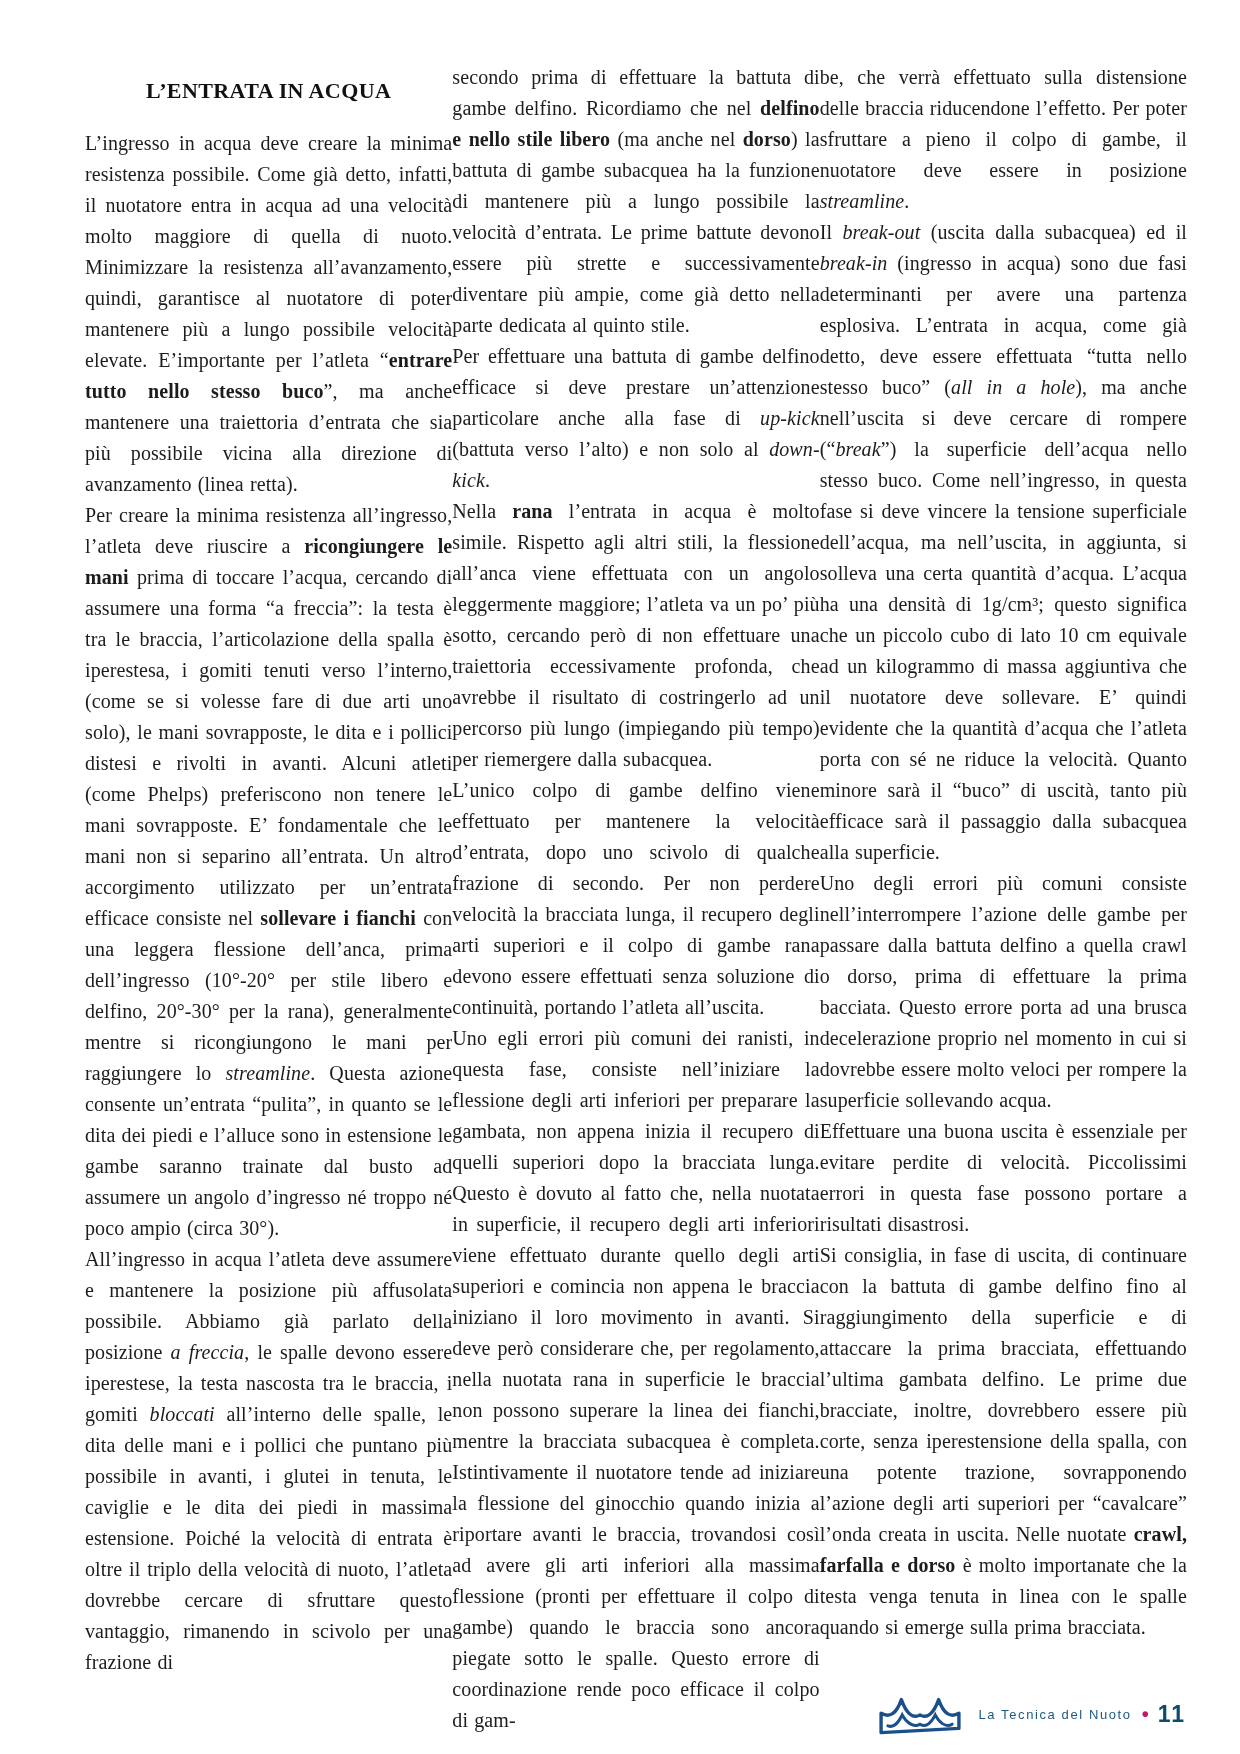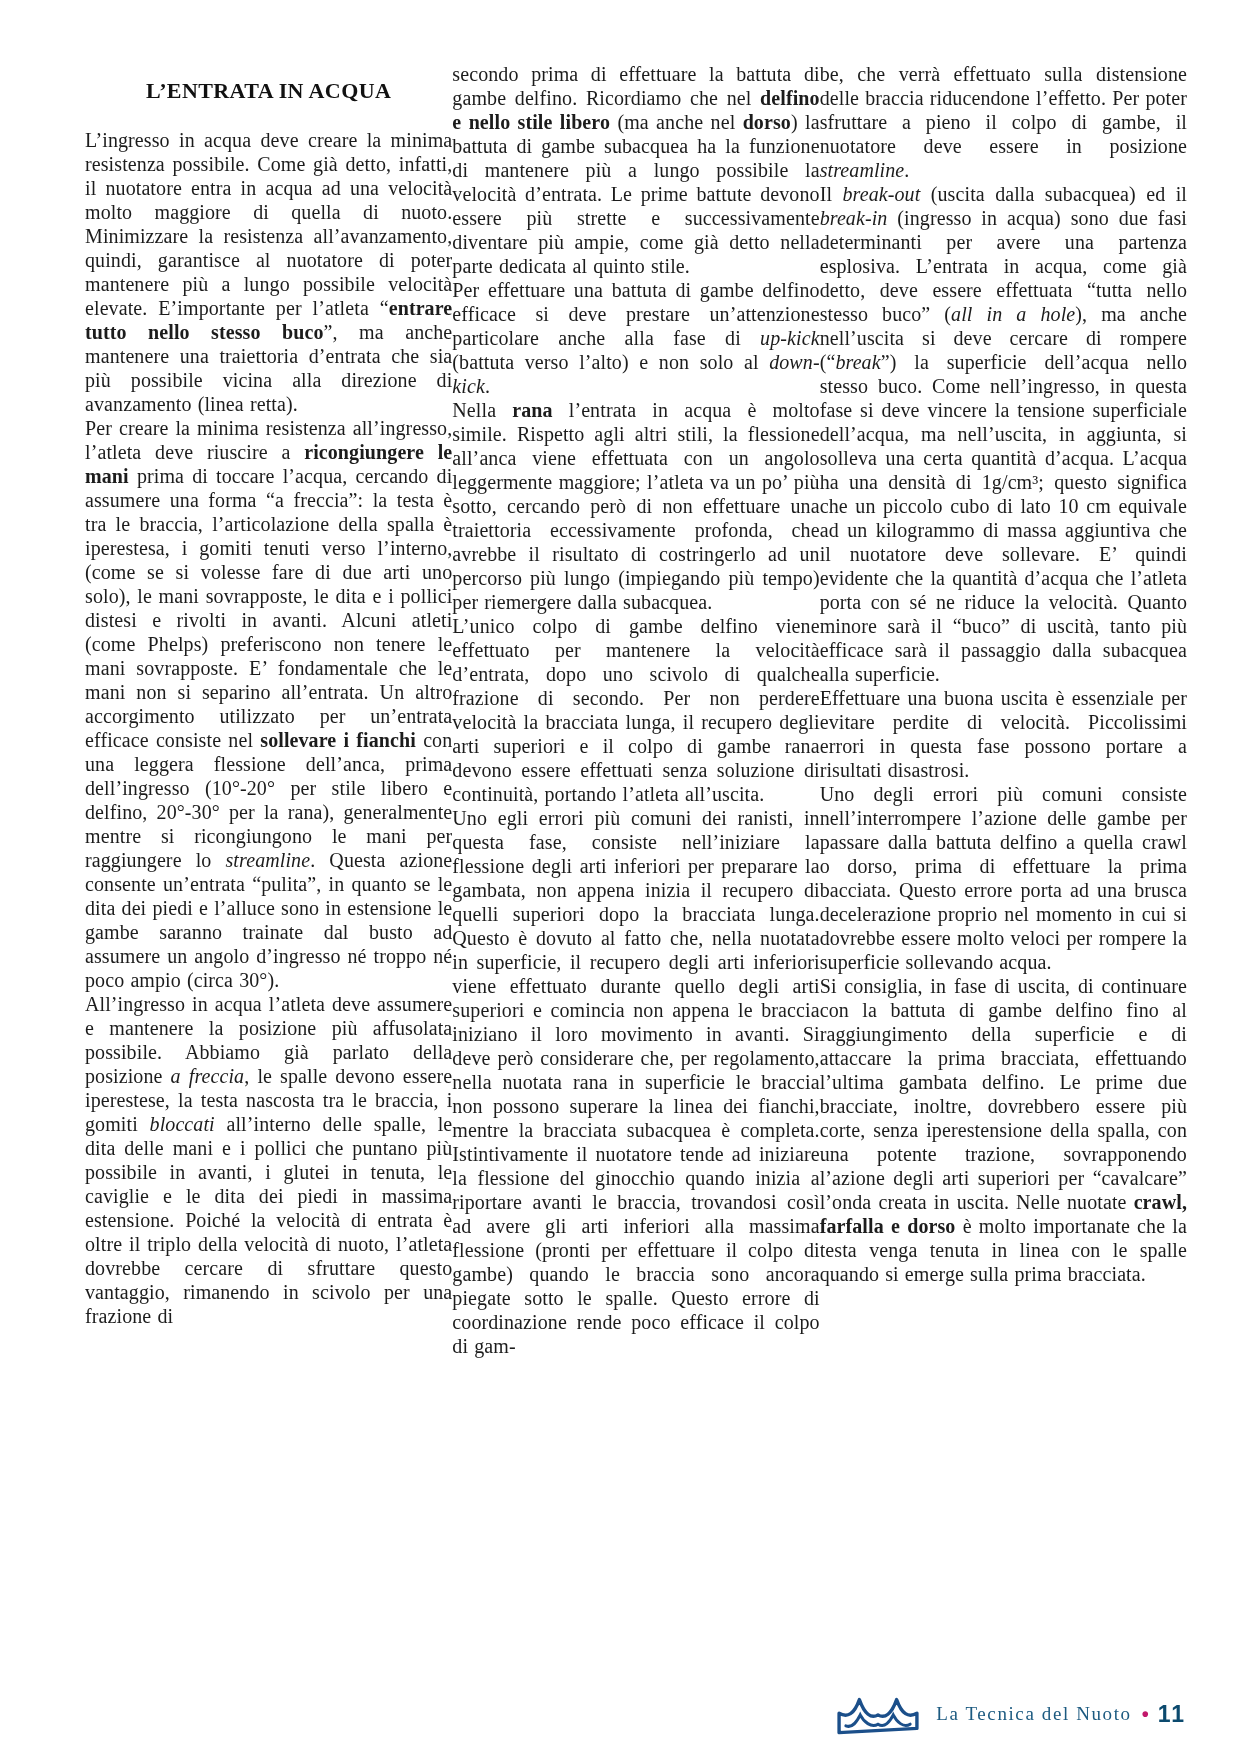--- a/index.html
+++ b/index.html
@@ -19,21 +19,21 @@
     display: flex;
   }
   .col {
     flex: 1;
     min-width: 0;
   }
   .body-paragraph {
     margin: 0;
     font-family: "Liberation Serif", "DejaVu Serif", serif;
     font-size: 20px;
-    line-height: 24px;
+    line-height: 31px;
     color: #1c1c1c;
     text-align: justify;
     letter-spacing: 0.1px;
     word-spacing: 1px;
     hyphens: auto;
     -webkit-hyphens: auto;
   }
   .section-heading {
     margin: 26px 0 24px 0;
     font-family: "Liberation Serif", "DejaVu Serif", serif;
@@ -48,22 +48,22 @@
   .run-i { font-style: italic; }
   .footer {
     position: absolute;
     right: 54px;
     bottom: 16px;
     display: flex;
     align-items: center;
   }
   .wave-logo { margin-right: 14px; display: block; }
   .brand-text {
-    font-family: Liberation Serif, serif;
-    font-size: 19px;
+    font-family: Liberation Sans, sans-serif;
+    font-size: 13px;
     letter-spacing: 1.6px;
     color: #1c5a80;
   }
   .brand-bullet {
     font-family: "Liberation Sans", sans-serif;
     font-size: 20px;
     font-weight: 700;
     color: #c2186b;
     margin: 0 9px 0 10px;
   }
@@ -90,22 +90,22 @@
     <div class="col">
         <p class="body-paragraph"><span>secondo prima di effettuare la battuta di gambe delfino. Ricordiamo che nel </span><span class="run-b">delfino e nello stile libero</span><span> (ma anche nel </span><span class="run-b">dorso</span><span>) la battuta di gambe subacquea ha la funzione di mantenere più a lungo possibile la velocità d’entrata. Le prime battute devono essere più strette e successivamente diventare più ampie, come già detto nella parte dedicata al quinto stile.</span></p>
         <p class="body-paragraph"><span>Per effettuare una battuta di gambe delfino efficace si deve prestare un’attenzione particolare anche alla fase di </span><span class="run-i">up-kick</span><span> (battuta verso l’alto) e non solo al </span><span class="run-i">down-kick</span><span>.</span></p>
         <p class="body-paragraph"><span>Nella </span><span class="run-b">rana</span><span> l’entrata in acqua è molto simile. Rispetto agli altri stili, la flessione all’anca viene effettuata con un angolo leggermente maggiore; l’atleta va un po’ più sotto, cercando però di non effettuare una traiettoria eccessivamente profonda, che avrebbe il risultato di costringerlo ad un percorso più lungo (impiegando più tempo) per riemergere dalla subacquea.</span></p>
         <p class="body-paragraph"><span>L’unico colpo di gambe delfino viene effettuato per mantenere la velocità d’entrata, dopo uno scivolo di qualche frazione di secondo. Per non perdere velocità la bracciata lunga, il recupero degli arti superiori e il colpo di gambe rana devono essere effettuati senza soluzione di continuità, portando l’atleta all’uscita.</span></p>
         <p class="body-paragraph"><span>Uno egli errori più comuni dei ranisti, in questa fase, consiste nell’iniziare la flessione degli arti inferiori per preparare la gambata, non appena inizia il recupero di quelli superiori dopo la bracciata lunga. Questo è dovuto al fatto che, nella nuotata in superficie, il recupero degli arti inferiori viene effettuato durante quello degli arti superiori e comincia non appena le braccia iniziano il loro movimento in avanti. Si deve però considerare che, per regolamento, nella nuotata rana in superficie le braccia non possono superare la linea dei fianchi, mentre la bracciata subacquea è completa. Istintivamente il nuotatore tende ad iniziare la flessione del ginocchio quando inizia a riportare avanti le braccia, trovandosi così ad avere gli arti inferiori alla massima flessione (pronti per effettuare il colpo di gambe) quando le braccia sono ancora piegate sotto le spalle. Questo errore di coordinazione rende poco efficace il colpo di gam-</span></p>
       </div>
     <div class="col">
         <p class="body-paragraph"><span>be, che verrà effettuato sulla distensione delle braccia riducendone l’effetto. Per poter sfruttare a pieno il colpo di gambe, il nuotatore deve essere in posizione </span><span class="run-i">streamline</span><span>.</span></p>
         <p class="body-paragraph"><span>Il </span><span class="run-i">break-out</span><span> (uscita dalla subacquea) ed il </span><span class="run-i">break-in</span><span> (ingresso in acqua) sono due fasi determinanti per avere una partenza esplosiva. L’entrata in acqua, come già detto, deve essere effettuata “tutta nello stesso buco” (</span><span class="run-i">all in a hole</span><span>), ma anche nell’uscita si deve cercare di rompere (“</span><span class="run-i">break</span><span>”) la superficie dell’acqua nello stesso buco. Come nell’ingresso, in questa fase si deve vincere la tensione superficiale dell’acqua, ma nell’uscita, in aggiunta, si solleva una certa quantità d’acqua. L’acqua ha una densità di 1g/cm³; questo significa che un piccolo cubo di lato 10 cm equivale ad un kilogrammo di massa aggiuntiva che il nuotatore deve sollevare. E’ quindi evidente che la quantità d’acqua che l’atleta porta con sé ne riduce la velocità. Quanto minore sarà il “buco” di uscità, tanto più efficace sarà il passaggio dalla subacquea alla superficie.</span></p>
+        <p class="body-paragraph"><span>Uno degli errori più comuni consiste nell’interrompere l’azione delle gambe per passare dalla battuta delfino a quella crawl o dorso, prima di effettuare la prima bacciata. Questo errore porta ad una brusca decelerazione proprio nel momento in cui si dovrebbe essere molto veloci per rompere la superficie sollevando acqua.</span></p>
         <p class="body-paragraph"><span>Effettuare una buona uscita è essenziale per evitare perdite di velocità. Piccolissimi errori in questa fase possono portare a risultati disastrosi.</span></p>
-        <p class="body-paragraph"><span>Uno degli errori più comuni consiste nell’interrompere l’azione delle gambe per passare dalla battuta delfino a quella crawl o dorso, prima di effettuare la prima bacciata. Questo errore porta ad una brusca decelerazione proprio nel momento in cui si dovrebbe essere molto veloci per rompere la superficie sollevando acqua.</span></p>
         <p class="body-paragraph"><span>Si consiglia, in fase di uscita, di continuare con la battuta di gambe delfino fino al raggiungimento della superficie e di attaccare la prima bracciata, effettuando l’ultima gambata delfino. Le prime due bracciate, inoltre, dovrebbero essere più corte, senza iperestensione della spalla, con una potente trazione, sovrapponendo l’azione degli arti superiori per “cavalcare” l’onda creata in uscita. Nelle nuotate </span><span class="run-b">crawl, farfalla e dorso</span><span> è molto importanate che la testa venga tenuta in linea con le spalle quando si emerge sulla prima bracciata.</span></p>
       </div>
   </div>
 
   <div class="footer">
     <svg class="wave-logo" width="88" height="48" viewBox="0 0 104 56" aria-hidden="true">
       <path d="M6,50 L6,27 C16,33 24,28 30,11 C36,28 44,34 52,29 C60,34 68,28 74,11 C80,28 88,33 98,27 L98,45 Z" fill="none" stroke="#1b4f8a" stroke-width="4" stroke-linejoin="round"></path>
       <path d="M14,42 C22,45 27,37 31,29 C35,37 44,45 52,40 C60,45 66,37 70,29 C74,37 82,45 90,40" fill="none" stroke="#1b4f8a" stroke-width="3.5" stroke-linecap="round"></path>
     </svg>
     <span class="brand-text">La Tecnica del Nuoto</span>

